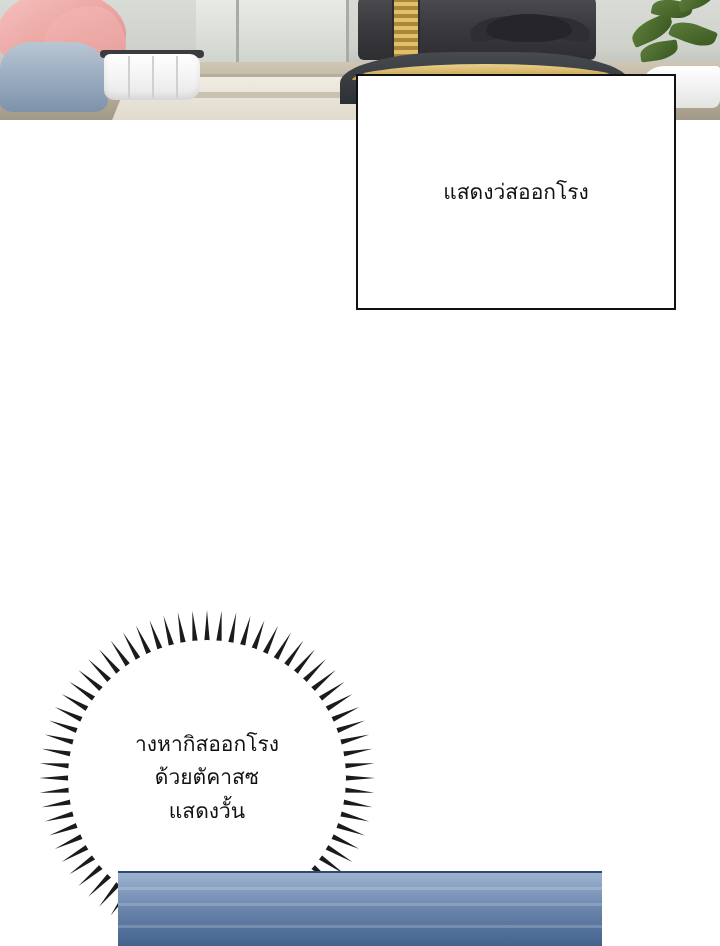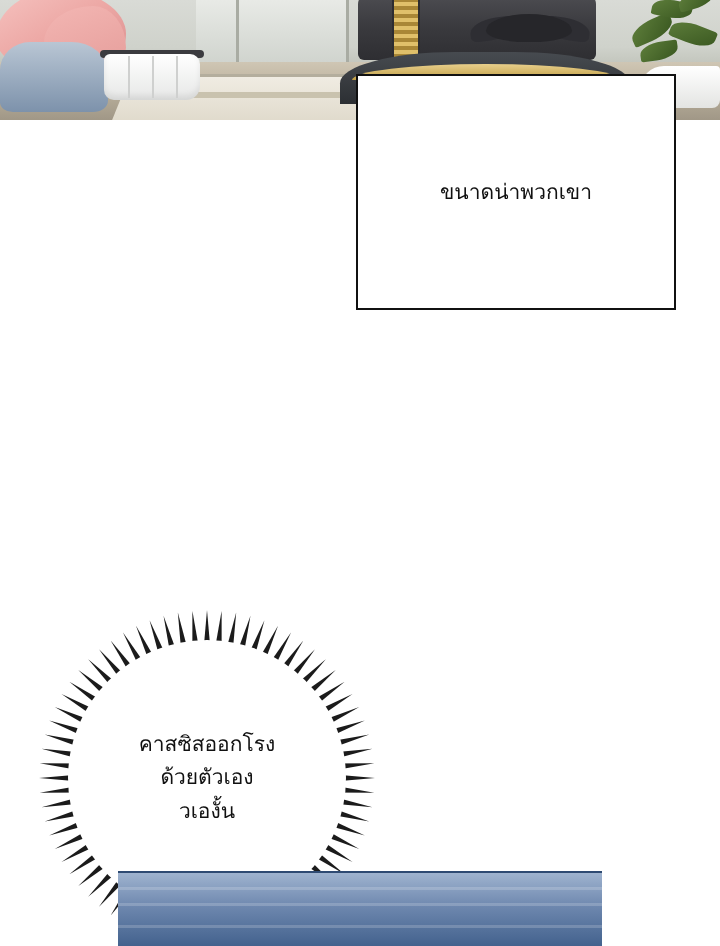--- a/index.html
+++ b/index.html
@@ -333,21 +333,21 @@
       <div class="leaf" style="left:26px; top:6px;  width:40px; height:18px; transform:rotate(12deg);"></div>
       <div class="leaf" style="left:44px; top:30px; width:46px; height:20px; transform:rotate(22deg);"></div>
       <div class="leaf" style="left:14px; top:48px; width:38px; height:18px; transform:rotate(-8deg);"></div>
       <div class="leaf" style="left:52px; top:-2px; width:36px; height:16px; transform:rotate(-16deg);"></div>
     </div>
     <div class="panel-top-edge"></div>
   </div>
 
   <div class="speech-rect">
     <div class="speech-rect-text">
-      <div>ขนาดน่าพวกเขา</div>
+      <div>แสดงว่สออกโรง</div>
     </div>
   </div>
 
   <div class="spike-wrap">
     <div class="spike-burst" id="spike-burst">
         <div class="spike" style="transform: translate(-50%, -100%) rotate(0deg) translateY(-122px);"></div>
         <div class="spike" style="transform: translate(-50%, -100%) rotate(5deg) translateY(-122px);"></div>
         <div class="spike" style="transform: translate(-50%, -100%) rotate(10deg) translateY(-122px);"></div>
         <div class="spike" style="transform: translate(-50%, -100%) rotate(15deg) translateY(-122px);"></div>
         <div class="spike" style="transform: translate(-50%, -100%) rotate(20deg) translateY(-122px);"></div>
@@ -415,23 +415,23 @@
         <div class="spike" style="transform: translate(-50%, -100%) rotate(330deg) translateY(-122px);"></div>
         <div class="spike" style="transform: translate(-50%, -100%) rotate(335deg) translateY(-122px);"></div>
         <div class="spike" style="transform: translate(-50%, -100%) rotate(340deg) translateY(-122px);"></div>
         <div class="spike" style="transform: translate(-50%, -100%) rotate(345deg) translateY(-122px);"></div>
         <div class="spike" style="transform: translate(-50%, -100%) rotate(350deg) translateY(-122px);"></div>
         <div class="spike" style="transform: translate(-50%, -100%) rotate(355deg) translateY(-122px);"></div>
       </div>
     <div class="spike-core"></div>
     <div class="spike-text">
       <div>
-        <div>คาสซิสออกโรง</div>
-        <div>ด้วยตัวเอง</div>
-        <div>วเองั้น</div>
+        <div>างหากิสออกโรง</div>
+        <div>ด้วยตัคาสซ</div>
+        <div>แสดงวั้น</div>
       </div>
     </div>
   </div>
 
   <div class="panel-bottom">
     <div class="panel-bottom-streak" style="top:14px;"></div>
     <div class="panel-bottom-streak" style="top:30px;"></div>
     <div class="panel-bottom-streak" style="top:52px;"></div>
   </div>
 

